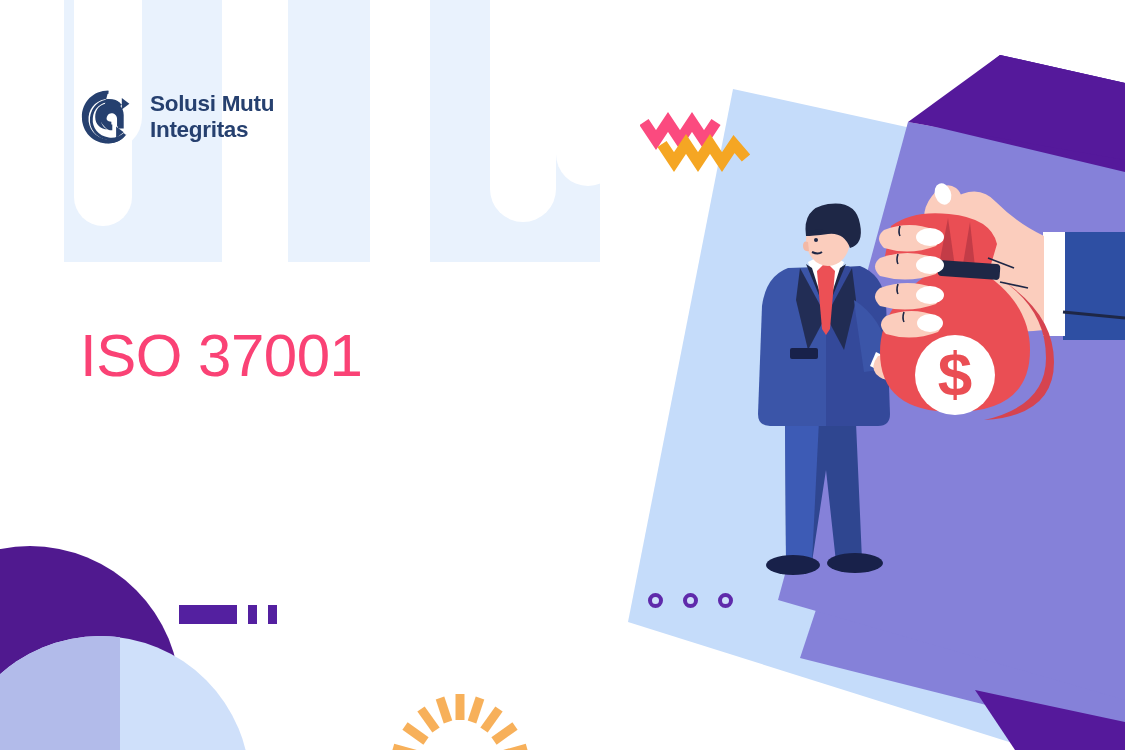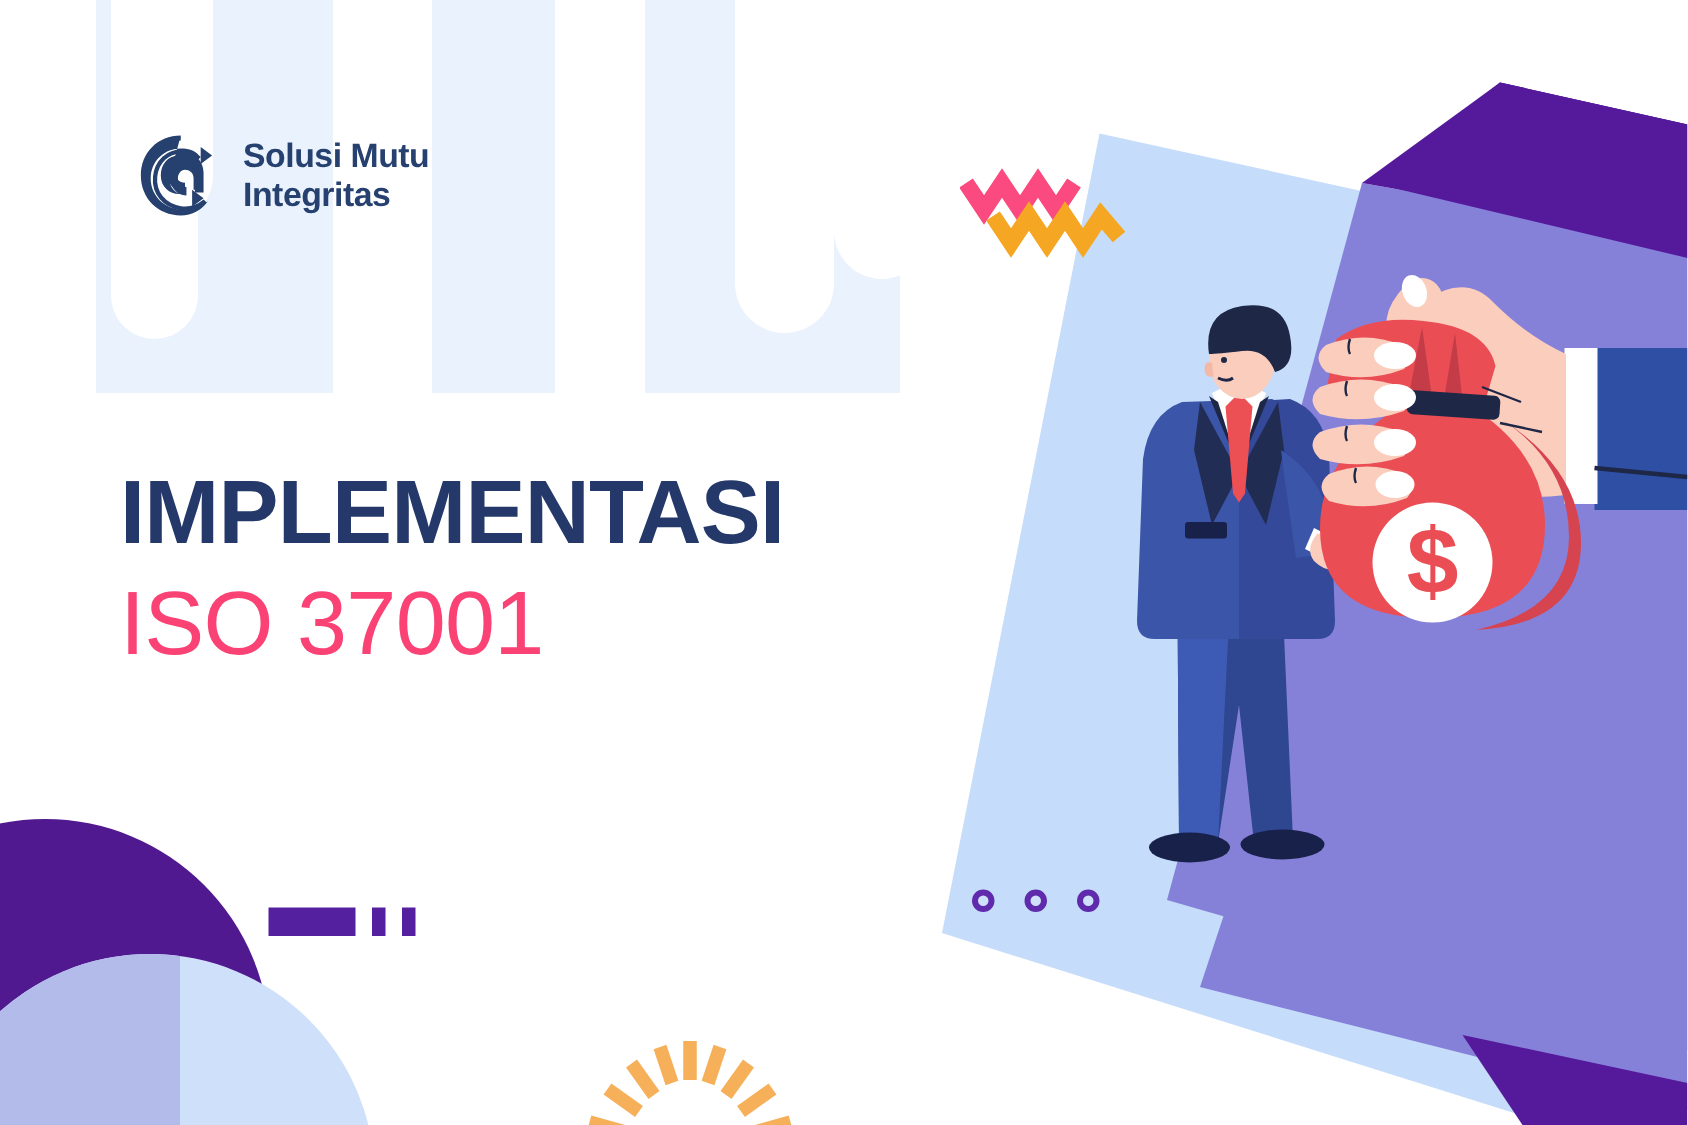--- a/index.html
+++ b/index.html
@@ -35,21 +35,21 @@
     border-bottom-left-radius:999px;
     border-bottom-right-radius:999px;
   }
   .white-base{
     position:absolute;left:0;top:262px;width:600px;height:488px;
     background:#ffffff;
   }
 
   
   .logo{
-    position:absolute;left:92px;top:88px;
+    position:absolute;left:80px;top:88px;
     display:flex;align-items:center;gap:13px;
   }
   .logo-mark{width:57px;height:58px;flex:0 0 auto;}
   .logo-text{
     color:#26406f;
     font-weight:bold;
     font-size:22.5px;
     line-height:1.14;
     letter-spacing:-0.3px;
     white-space:pre-line;
@@ -266,21 +266,20 @@
                C40,24 37,21 33,21 C29,21 26,24 26,28 C26,32 29,35 33,35
                L33,41 C25,41 20,35 20,28 C20,20 26,14 33,14 Z" fill="#26406f"></path>
       <polygon points="44,10 52,16 44,22" fill="#26406f"></polygon>
       <polygon points="38,40 46,46 38,52" fill="#26406f"></polygon>
     </svg>
     <div class="logo-text">Solusi Mutu
 Integritas</div>
   </div>
 
   <div class="headline">
-    <div class="headline-line1">IMPLEMENTASI</div>
     <div class="headline-line2">ISO 37001</div>
   </div>
 
   <div class="circle-purple"></div>
   <div class="circle-blue"></div>
   <div class="circle-overlap"></div>
 
   <div class="dash-group">
     <div class="dash-long"></div>
     <div class="dash-tick"></div>

